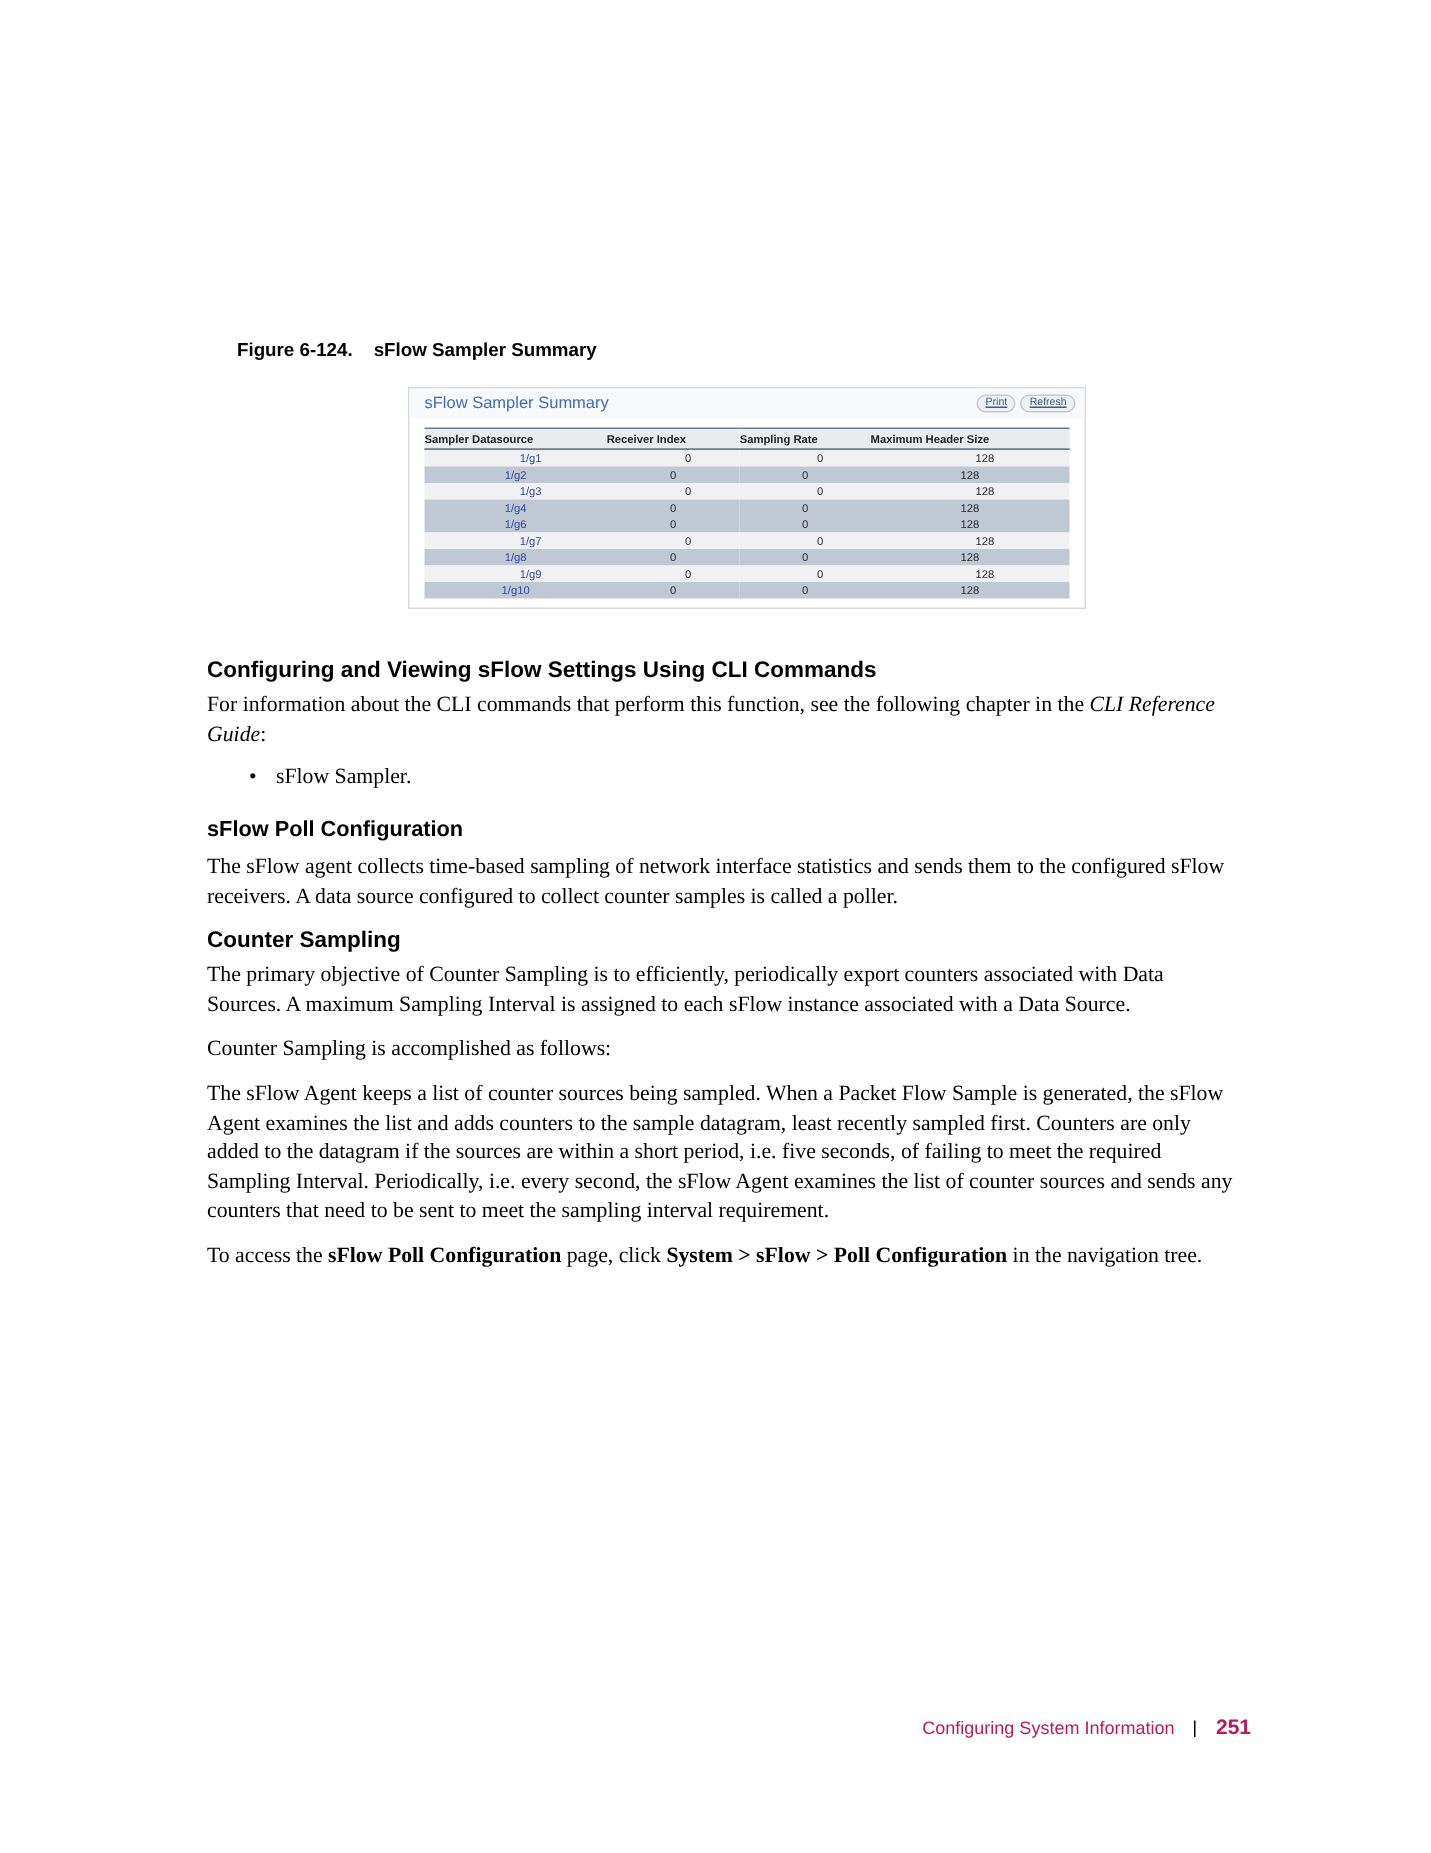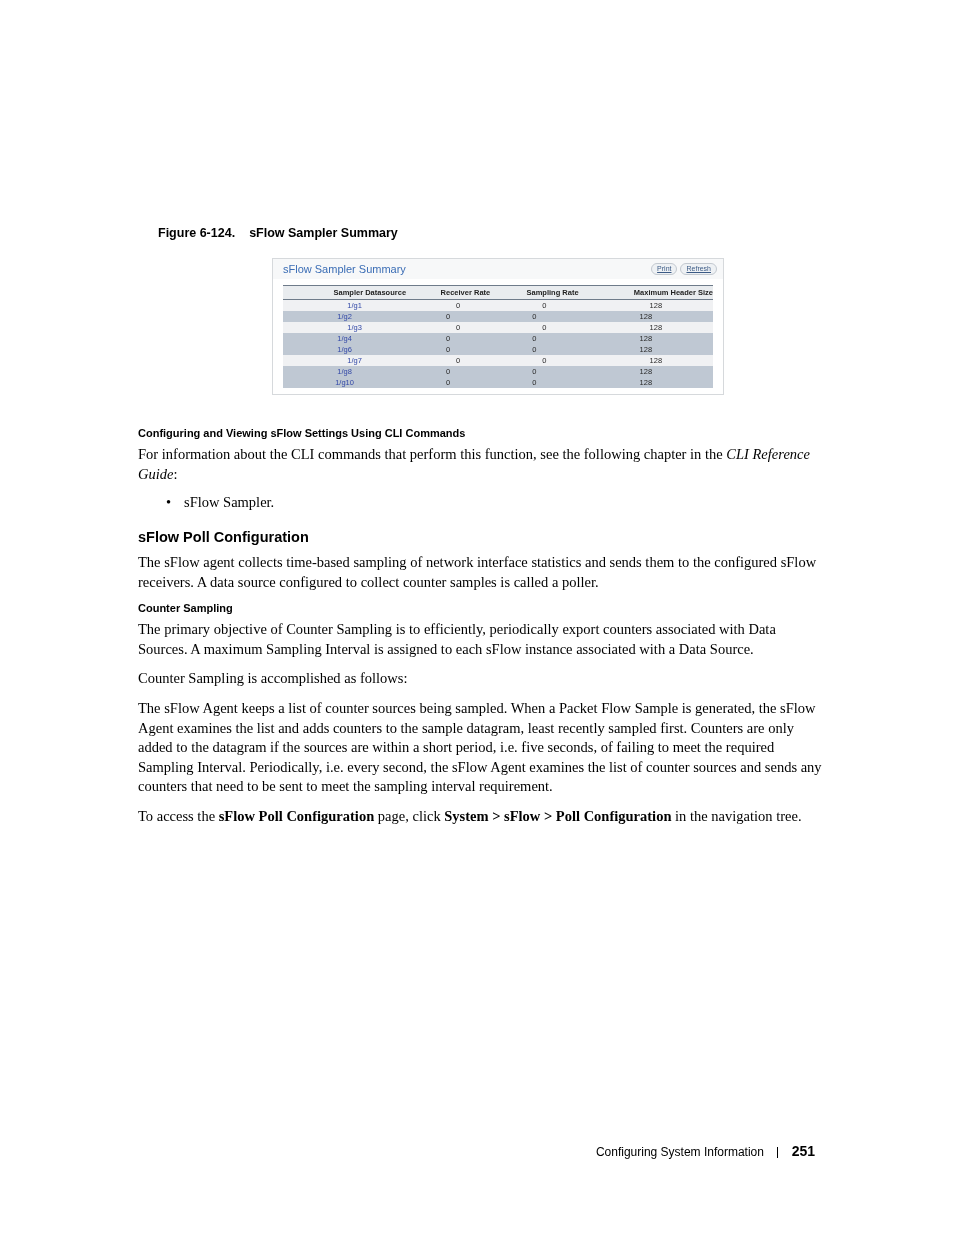--- a/index.html
+++ b/index.html
@@ -61,36 +61,36 @@
     width: calc(100% - 20px);
     border-collapse: collapse;
     font-size: 7.5px;
   }
   .sampler-table th {
     font-weight: bold;
     border-top: 1px solid #6e7b8a;
     border-bottom: 1px solid #6e7b8a;
     background: #e9ecef;
     padding: 2px 0;
-    text-align: right;
+    text-align: left;
     color: #222;
   }
   .sampler-table td {
     text-align: center;
     padding: 1px 0;
     color: #2a2a2a;
   }
   .sampler-table td.ds { color: #3248a7; }
   .sampler-table tbody tr.alt td { background: #bfc8d3; margin-left: 17px; }
   .sampler-table tbody tr.norm td { background: #f0f1f3; padding-left: 20px; }
 
   .bold-heading {
     font-family: Arial, Helvetica, sans-serif;
     font-weight: bold;
-    font-size: 11px;
+    font-size: 15px;
     margin-bottom: 6px;
   }
   p.body {
     font-size: 14.5px;
     line-height: 1.35;
     margin-bottom: 10px;
   }
   em.ital { font-style: italic; }
   ul.bul {
     list-style: none;
@@ -113,24 +113,24 @@
     font-weight: bold;
     font-size: 14.5px;
     margin-bottom: 8px;
     margin-top: 4px;
   }
   .strong { font-weight: bold; }
 
   .footer {
     position: absolute;
     bottom: 76px;
-    right: 139px;
+    right: 120px;
     font-size: 12px;
     font-family: Arial, Helvetica, sans-serif;
-    color: #000000;
+    color: #be185d;
     text-align: center;
   }
   .footer .divider {
     display: inline-block;
     border-left: 1px solid #000;
     height: 11px;
     margin: 0 10px;
     vertical-align: -2px;
   }
   .footer .pagenum { font-weight: bold; font-size: 14px; }
@@ -149,21 +149,21 @@
       <span class="pane-title">sFlow Sampler Summary</span>
       <div class="pane-buttons">
         <span class="pane-button">Print</span>
         <span class="pane-button">Refresh</span>
       </div>
     </div>
     <table class="sampler-table">
       <thead>
         <tr>
           <th>Sampler Datasource</th>
-          <th>Receiver Rate</th>
+          <th>Receiver Index</th>
           <th>Sampling Rate</th>
           <th>Maximum Header Size</th>
         </tr>
       </thead>
       <tbody id="sampler-tbody">
           <tr class="norm">
             <td class="ds">1/g1</td>
             <td>0</td>
             <td>0</td>
             <td>128</td>
@@ -193,20 +193,26 @@
             <td>128</td>
           </tr>
           <tr class="norm">
             <td class="ds">1/g7</td>
             <td>0</td>
             <td>0</td>
             <td>128</td>
           </tr>
           <tr class="alt">
             <td class="ds">1/g8</td>
+            <td>0</td>
+            <td>0</td>
+            <td>128</td>
+          </tr>
+          <tr class="norm">
+            <td class="ds">1/g9</td>
             <td>0</td>
             <td>0</td>
             <td>128</td>
           </tr>
           <tr class="alt">
             <td class="ds">1/g10</td>
             <td>0</td>
             <td>0</td>
             <td>128</td>
           </tr>

